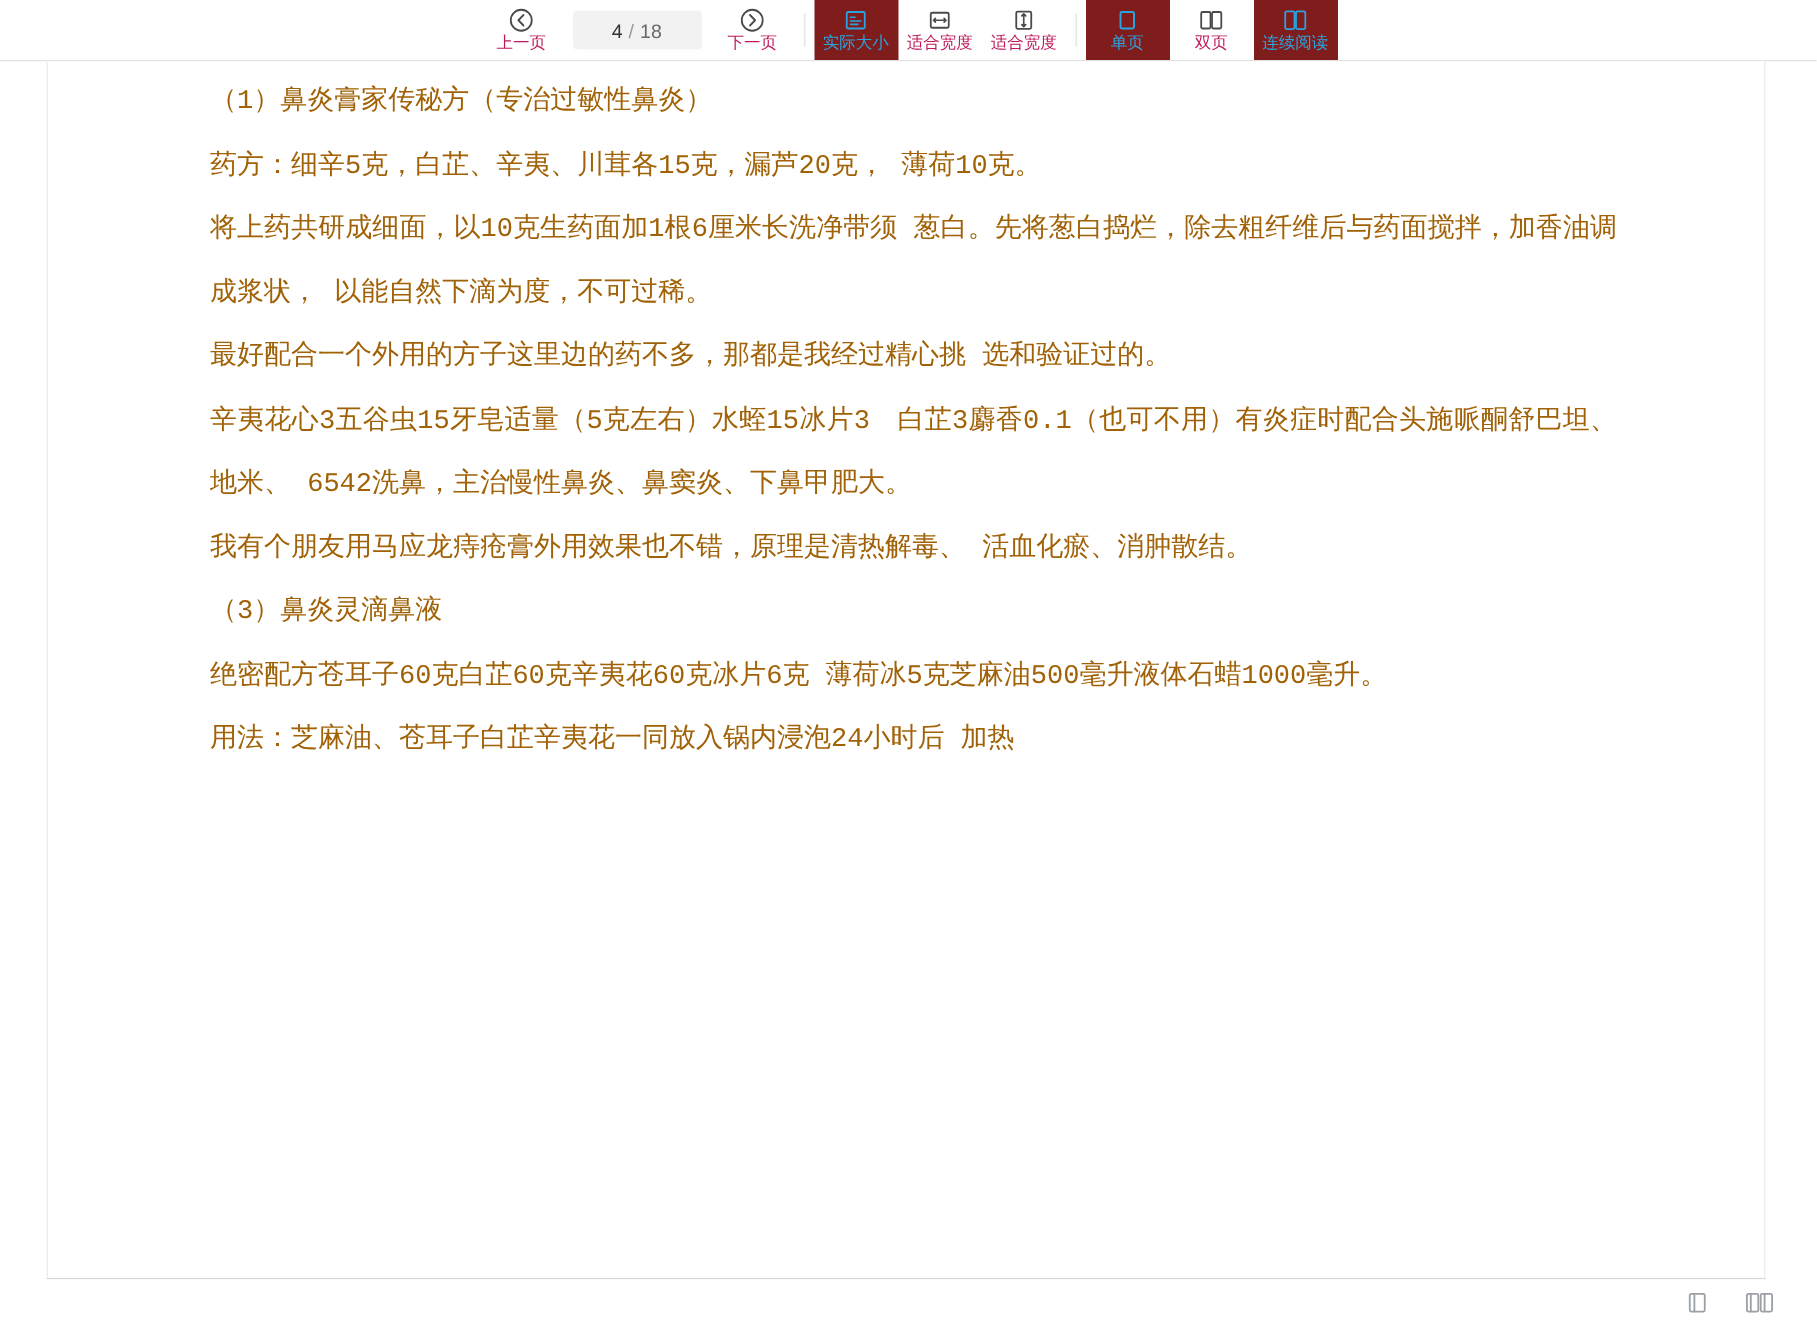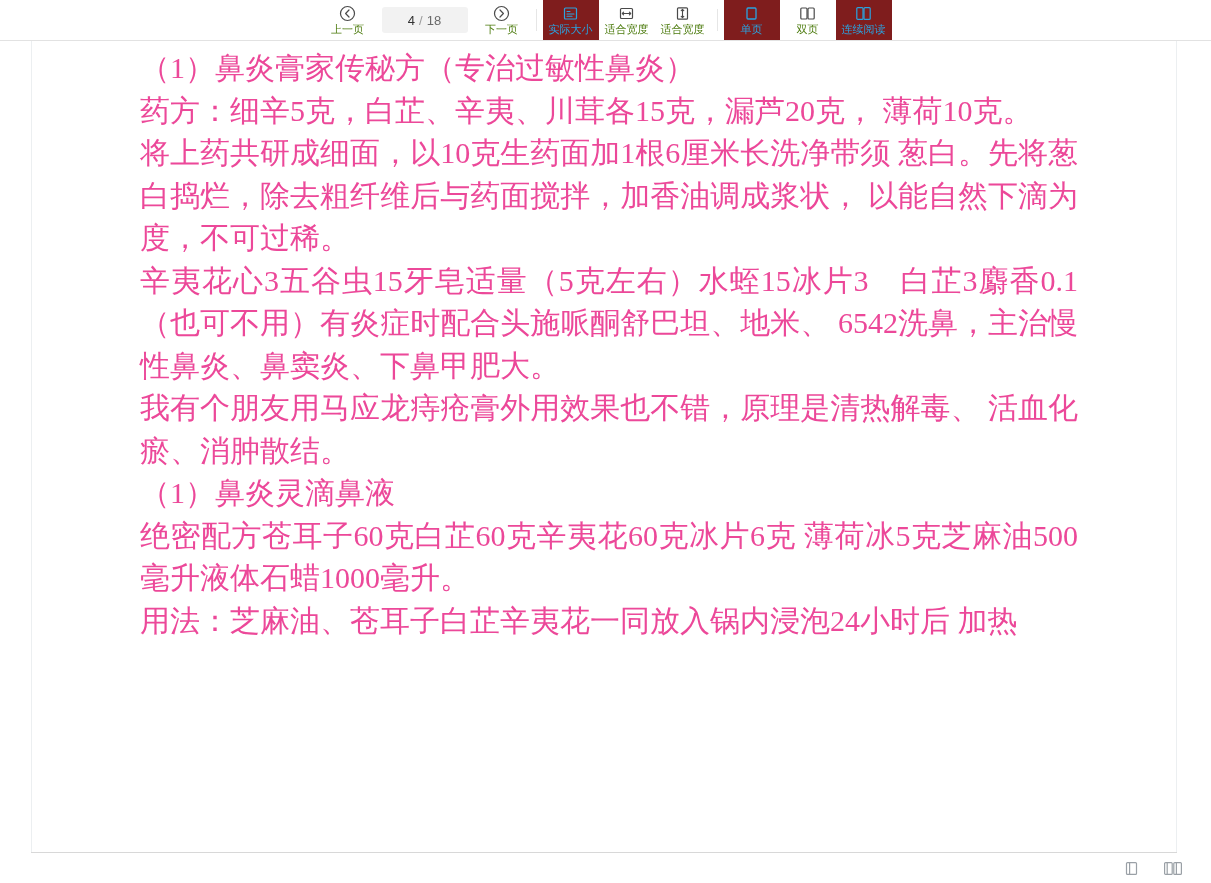--- a/index.html
+++ b/index.html
@@ -31,21 +31,21 @@
   }
   .tb-btn {
     display: flex;
     flex-direction: column;
     align-items: center;
     justify-content: center;
     width: 56px;
     height: 40px;
     cursor: pointer;
     user-select: none;
-    color: #4d7c0f;
+    color: #be185d;
     background: transparent;
     border: none;
     padding: 0;
     font-family: "Liberation Sans", sans-serif;
   }
   .tb-btn .tb-ico {
     height: 17px;
     display: flex;
     align-items: center;
     justify-content: center;
@@ -107,24 +107,24 @@
     left: 31px;
     width: 1146px;
     min-height: 812px;
     background: #ffffff;
     border-left: 1px solid #eceff1;
     border-right: 1px solid #eceff1;
     box-sizing: border-box;
   }
   .page-content {
     padding: 6px 98px 0 108px;
-    font-family: Liberation Serif, serif;
-    font-size: 30px;
+    font-family: Liberation Mono, monospace;
+    font-size: 18px;
     line-height: 42.5px;
-    color: #ec4899;
+    color: #a16207;
     text-align: justify;
   }
   .page-content p {
     margin: 0;
     padding: 0;
     text-indent: 0;
     white-space: pre-wrap;
     word-break: break-all;
   }
   .indent2 { text-indent: 2em; }
@@ -262,23 +262,24 @@
   </button>
 
 </div>
 
 <div class="doc-wrap">
   <div class="page">
     <div class="page-content">
       <p class="indent2">（1）鼻炎膏家传秘方（专治过敏性鼻炎）</p>
       <p class="indent2">药方：细辛5克，白芷、辛夷、川茸各15克，漏芦20克， 薄荷10克。</p>
       <p class="indent2">将上药共研成细面，以10克生药面加1根6厘米长洗净带须 葱白。先将葱白捣烂，除去粗纤维后与药面搅拌，加香油调成浆状， 以能自然下滴为度，不可过稀。</p>
+      <p class="indent2">最好配合一个外用的方子这里边的药不多，那都是我经过精心挑 选和验证过的。</p>
       <p class="indent2">辛夷花心3五谷虫15牙皂适量（5克左右）水蛭15冰片3　白芷3麝香0.1（也可不用）有炎症时配合头施哌酮舒巴坦、地米、 6542洗鼻，主治慢性鼻炎、鼻窦炎、下鼻甲肥大。</p>
       <p class="indent2">我有个朋友用马应龙痔疮膏外用效果也不错，原理是清热解毒、 活血化瘀、消肿散结。</p>
-      <p class="indent2">（1）鼻炎灵滴鼻液</p>
+      <p class="indent2">（3）鼻炎灵滴鼻液</p>
       <p class="indent2">绝密配方苍耳子60克白芷60克辛夷花60克冰片6克 薄荷冰5克芝麻油500毫升液体石蜡1000毫升。</p>
       <p class="indent2">用法：芝麻油、苍耳子白芷辛夷花一同放入锅内浸泡24小时后 加热</p>
     </div>
   </div>
   <div class="cutline"></div>
 </div>
 
 <div class="statusbar">
   <span class="status-ico">
     <svg width="17" height="17" viewBox="0 0 17 17">

